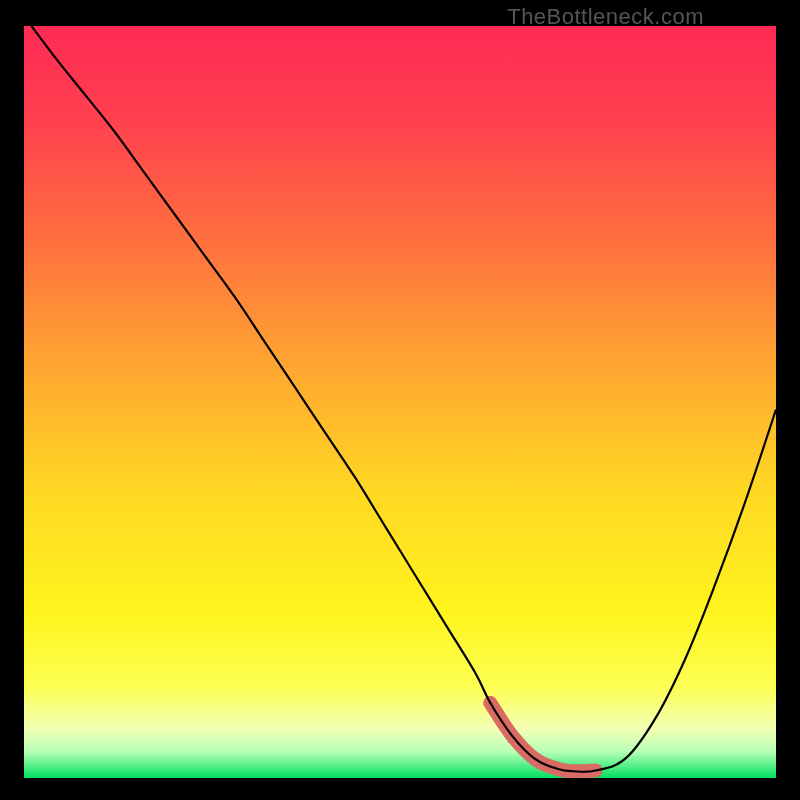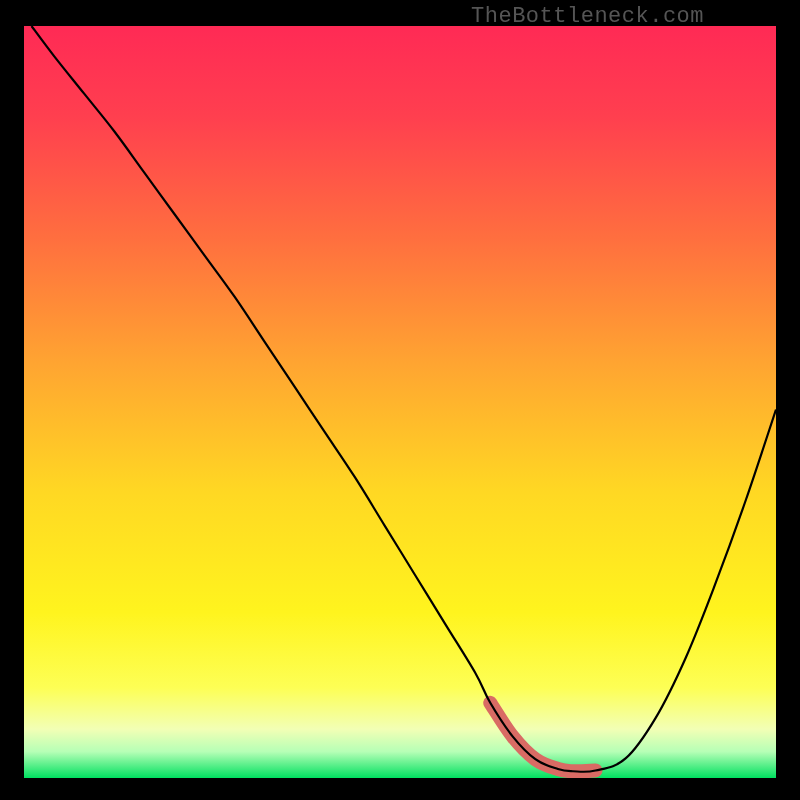--- a/index.html
+++ b/index.html
@@ -7,21 +7,20 @@
     padding: 0;
     width: 800px;
     height: 800px;
     background: #000;
     font-family: Arial, Helvetica, sans-serif;
   }
   .container {
     position: relative;
     width: 716px;
     height: 800px;
-    font-family: Liberation Mono, monospace;
   }
   .watermark {
     position: absolute;
     top: 4px;
     right: 12px;
     color: #555;
     font-size: 22px;
     font-weight: normal;
     letter-spacing: 0.5px;
     z-index: 10;

